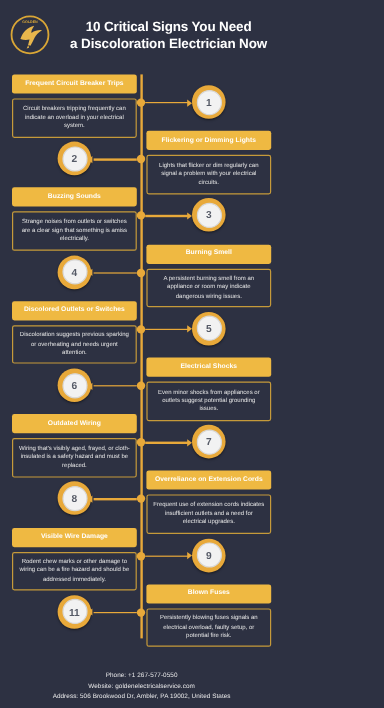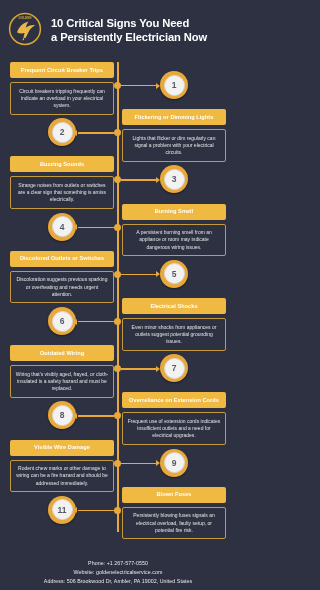--- a/index.html
+++ b/index.html
@@ -32,20 +32,21 @@
     width: 34px;
     height: 34px;
     flex: 0 0 34px;
     position: relative;
     margin-top: -2px;
   }
   #logo svg { display: block; width: 34px; height: 34px; }
 
   #title-wrap {
     flex: 1 1 auto;
+    text-align: center;
     padding-left: 9px;
   }
   .title-line {
     font-size: 11.2px;
     font-weight: bold;
     line-height: 14px;
     letter-spacing: -0.1px;
     color: #ffffff;
     white-space: nowrap;
   }
@@ -180,21 +181,21 @@
                C21 13.5, 24.5 12.8, 27 13.2 C24 15, 22 17.2, 20.8 19.5
                C19.6 21.8, 18.6 24.2, 17.4 26.2 L15.4 25.4 L16.6 21
                C14.4 21.6, 11.6 21.6, 9 20.5 Z" fill="#e8b64c"></path>
       <path d="M15.6 25.6 L14.2 28.4 L16.2 27.8 Z" fill="#e8b64c"></path>
       <text x="17" y="7.4" font-family="Liberation Sans, sans-serif" font-size="3" fill="#d9a636" text-anchor="middle" font-weight="bold">GOLDEN</text>
     </svg>
   </div>
 
   <div id="title-wrap">
     <div class="title-line">10 Critical Signs You Need</div>
-    <div class="title-line">a Persistently Electrician Now</div>
+    <div class="title-line">a Discoloration Electrician Now</div>
   </div>
 
 </div>
 
 <div id="timeline">
   <div id="spine"></div>
 
 <div class="row" style="top: 6px; height: 47.2px;">
       <div class="card" style="top: 0px; width: 104px; left: 10px;">
         <div class="card-title">Frequent Circuit Breaker Trips</div>

